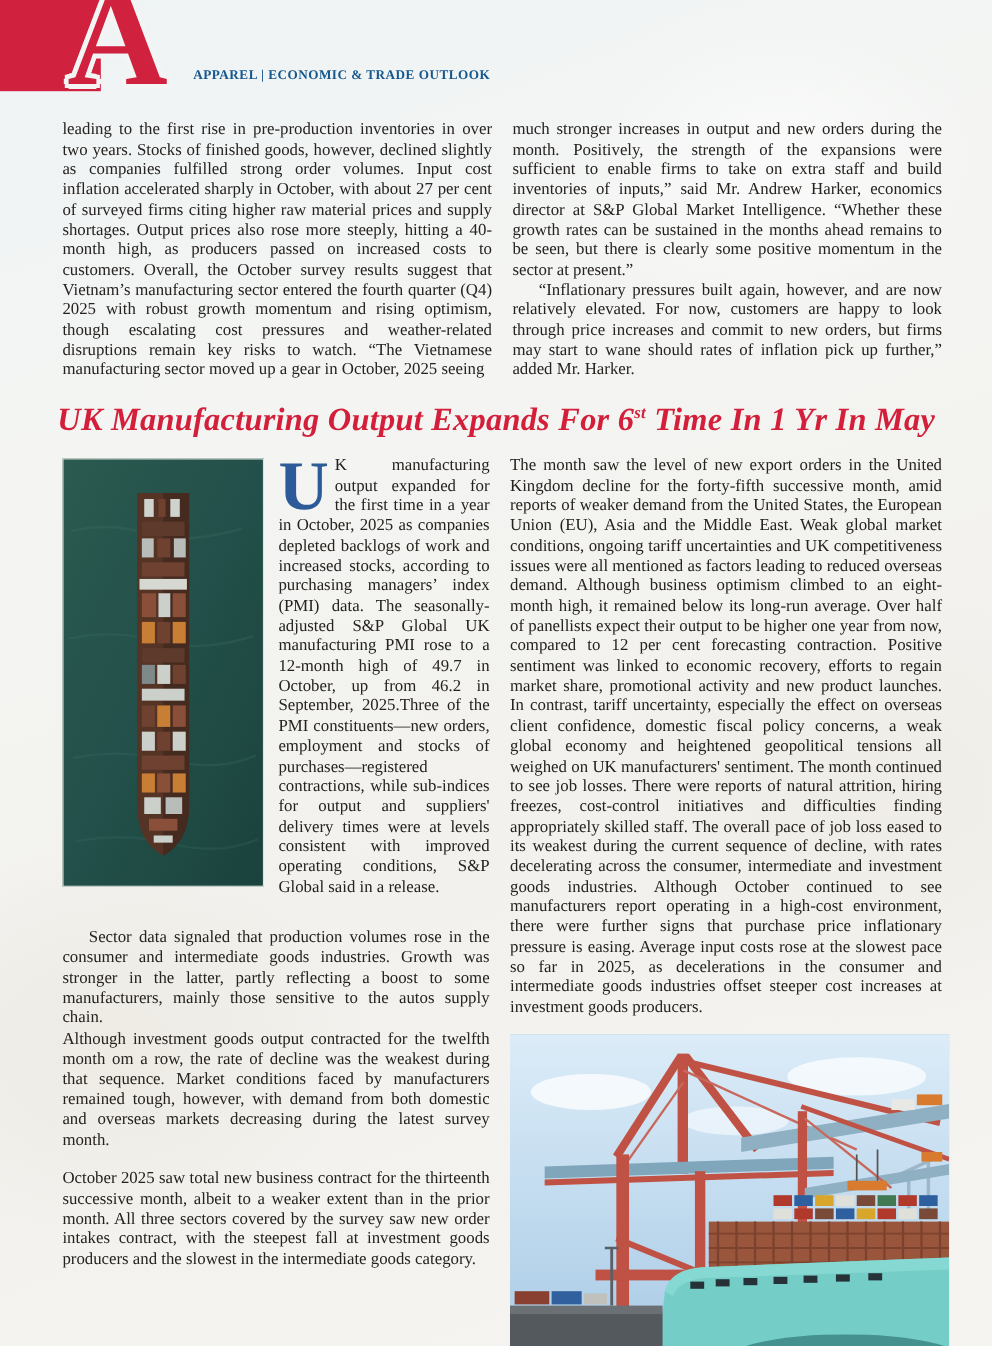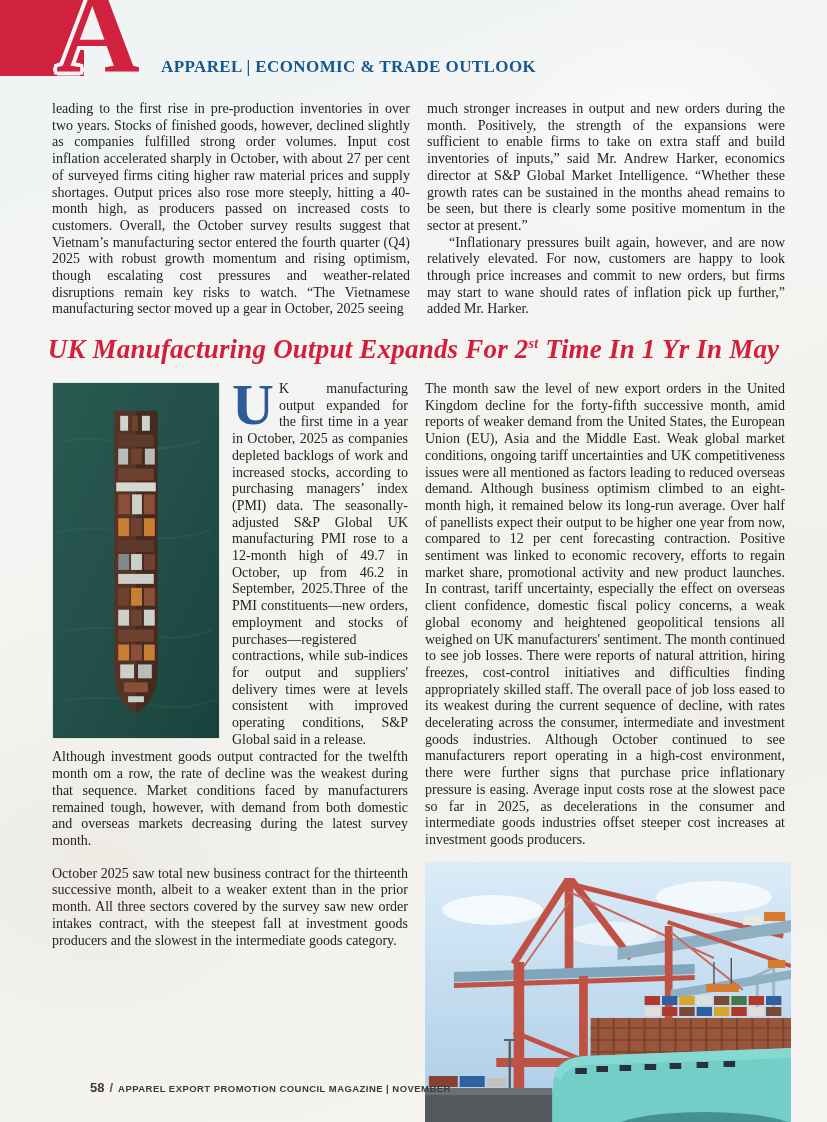--- a/index.html
+++ b/index.html
@@ -22,21 +22,21 @@
   .logo-a{
     position:absolute;left:56px;top:-26px;z-index:2;
     font-family:"Liberation Serif",serif;font-weight:bold;font-size:116px;line-height:1;
     color:#d0213e;
     text-shadow:-4px 0 0 #f3f5f4,4px 0 0 #f3f5f4,0 -4px 0 #f3f5f4,0 4px 0 #f3f5f4,
                 -3px -3px 0 #f3f5f4,3px -3px 0 #f3f5f4,-3px 3px 0 #f3f5f4,3px 3px 0 #f3f5f4;
   }
   .section-title{
     position:absolute;left:161px;top:57px;margin:0;z-index:3;
     font-family:"Liberation Serif",serif;font-weight:bold;
-    font-size:17px;letter-spacing:.4px;color:#15588e;
+    font-size:11px;letter-spacing:.4px;color:#15588e;
   }
   
   .two-col{position:absolute;left:52px;width:733px;display:flex;gap:17px;}
   .col{width:360px;text-align:justify;font-size:14px;line-height:16.7px;}
   .intro{top:101px;}
   .col p{margin:0;}
   p.indent{text-indent:22px;}
   .intro .col-r p + p{margin-top:0;}
   
   .headline{
@@ -83,21 +83,21 @@
   <section class="two-col intro">
     <div class="col">
       <p>leading to the first rise in pre-production inventories in over two years. Stocks of finished goods, however, declined slightly as companies fulfilled strong order volumes. Input cost inflation accelerated sharply in October, with about 27 per cent of surveyed firms citing higher raw material prices and supply shortages. Output prices also rose more steeply, hitting a 40-month high, as producers passed on increased costs to customers. Overall, the October survey results suggest that Vietnam’s manufacturing sector entered the fourth quarter (Q4) 2025 with robust growth momentum and rising optimism, though escalating cost pressures and weather-related disruptions remain key risks to watch. “The Vietnamese manufacturing sector moved up a gear in October, 2025 seeing</p>
     </div>
     <div class="col col-r">
       <p>much stronger increases in output and new orders during the month. Positively, the strength of the expansions were sufficient to enable firms to take on extra staff and build inventories of inputs,” said Mr.  Andrew Harker, economics director at S&amp;P Global Market Intelligence. “Whether these growth rates can be sustained in the months ahead remains to be seen, but there is clearly some positive momentum in the sector at present.”</p>
       <p class="indent">“Inflationary pressures built again, however, and are now relatively elevated. For now, customers are happy to look through price increases and commit to new orders, but firms may start to wane should rates of inflation pick up further,” added Mr. Harker.</p>
     </div>
   </section>
 
-  <h2 class="headline"><span>UK Manufacturing Output Expands For 2</span><sup>st</sup><span> Time In 1 Yr In May</span></h2>
+  <h2 class="headline"><span>UK Manufacturing Output Expands For 6</span><sup>st</sup><span> Time In 1 Yr In May</span></h2>
 
   <section class="two-col article">
     <div class="col col-rel">
       <figure class="ship-fig">
         <svg viewBox="0 0 168 357" preserveAspectRatio="none">
           <defs>
             <linearGradient id="waterg" x1="0" y1="0" x2="1" y2="1">
               <stop offset="0" stop-color="#2a5a50"></stop>
                 <stop offset=".5" stop-color="#23504a"></stop>
                 <stop offset="1" stop-color="#1b423c"></stop>
@@ -142,20 +142,21 @@
           <rect x="66" y="263" width="11" height="16" fill="#c87f35"></rect>
             <rect x="79" y="263" width="11" height="16" fill="#8a4f39"></rect>
             <rect x="92" y="263" width="11" height="16" fill="#c87f35"></rect>
           <rect x="68" y="283" width="14" height="14" fill="#ccd0cb"></rect>
             <rect x="86" y="283" width="14" height="14" fill="#b9bdb9"></rect>
           <rect x="72" y="301" width="24" height="10" fill="#8a4f39"></rect>
           <rect x="76" y="315" width="16" height="6" fill="#ccd0cb"></rect>
         </svg>
       </figure>
       <p class="lead"><span class="dropcap">U</span><span>K manufacturing output expanded for the first time in a year in October, 2025 as companies depleted backlogs of work and increased stocks, according to purchasing managers’ index (PMI) data. The seasonally-adjusted S&amp;P Global UK manufacturing PMI rose to a 12-month high of 49.7 in October, up from 46.2 in September, 2025.Three of the PMI constituents—new orders, employment and stocks of purchases—registered contractions, while sub-indices for output and suppliers' delivery times were at levels consistent with improved operating conditions, S&amp;P Global said in a release.</span></p>
+      <p class="indent art-p2">Sector data signaled that production volumes rose in the consumer and intermediate goods industries. Growth was stronger in the latter, partly reflecting a boost to some manufacturers, mainly those sensitive to the autos supply chain.</p>
       <p class="art-p3">Although investment goods output contracted for the twelfth month om a row, the rate of decline was the weakest during that sequence. Market conditions faced by manufacturers remained tough, however, with demand from both domestic and overseas markets decreasing during the latest survey month.</p>
       <p class="art-p4">October 2025 saw total new business contract for the thirteenth successive month, albeit to a weaker extent than in the prior month. All three sectors covered by the survey saw new order intakes contract, with the steepest fall at investment goods producers and the slowest in the intermediate goods category.</p>
     </div>
     <div class="col">
       <p>The month saw the level of new export orders in the United Kingdom decline for the forty-fifth successive month, amid reports of weaker demand from the United States, the European Union (EU), Asia and the Middle East. Weak global market conditions, ongoing tariff uncertainties and UK competitiveness issues were all mentioned as factors leading to reduced overseas demand. Although business optimism climbed to an eight-month high, it remained below its long-run average. Over half of panellists expect their output to be higher one year from now, compared to 12 per cent forecasting contraction. Positive sentiment was linked to economic recovery, efforts to regain market share, promotional activity and new product launches. In contrast, tariff uncertainty, especially the effect on overseas client confidence, domestic fiscal policy concerns, a weak global economy and heightened geopolitical tensions all weighed on UK manufacturers' sentiment. The month continued to see job losses. There were reports of natural attrition, hiring freezes, cost-control initiatives and difficulties finding appropriately skilled staff. The overall pace of job loss eased to its weakest during the current sequence of decline, with rates decelerating across the consumer, intermediate and investment goods industries. Although October continued to see manufacturers report operating in a high-cost environment, there were further signs that purchase price inflationary pressure is easing. Average input costs rose at the slowest pace so far in 2025, as decelerations in the consumer and intermediate goods industries offset steeper cost increases at investment goods producers.</p>
       <figure class="port-fig">
         <svg viewBox="0 0 380 267" preserveAspectRatio="none">
           <defs>
             <linearGradient id="skyg" x1="0" y1="0" x2="0" y2="1">
               <stop offset="0" stop-color="#dcecf8"></stop>
@@ -237,19 +238,14 @@
           <rect x="4" y="214" width="30" height="11" fill="#8a4030"></rect>
             <rect x="36" y="214" width="26" height="11" fill="#31609e"></rect>
             <rect x="64" y="216" width="20" height="9" fill="#c0c0bc"></rect>
           <path d="M88,178 v48" stroke="#5a6066" stroke-width="2.5"></path>
           <path d="M82,178 h12" stroke="#5a6066" stroke-width="2"></path>
         </svg>
       </figure>
     </div>
   </section>
 
-  <div class="footer">
-    <span class="pageno">58</span>
-    <span class="slash">/</span>
-    <span class="fline">APPAREL EXPORT PROMOTION COUNCIL MAGAZINE | NOVEMBER</span>
-  </div>
 
 </div>
 
 </body></html>

